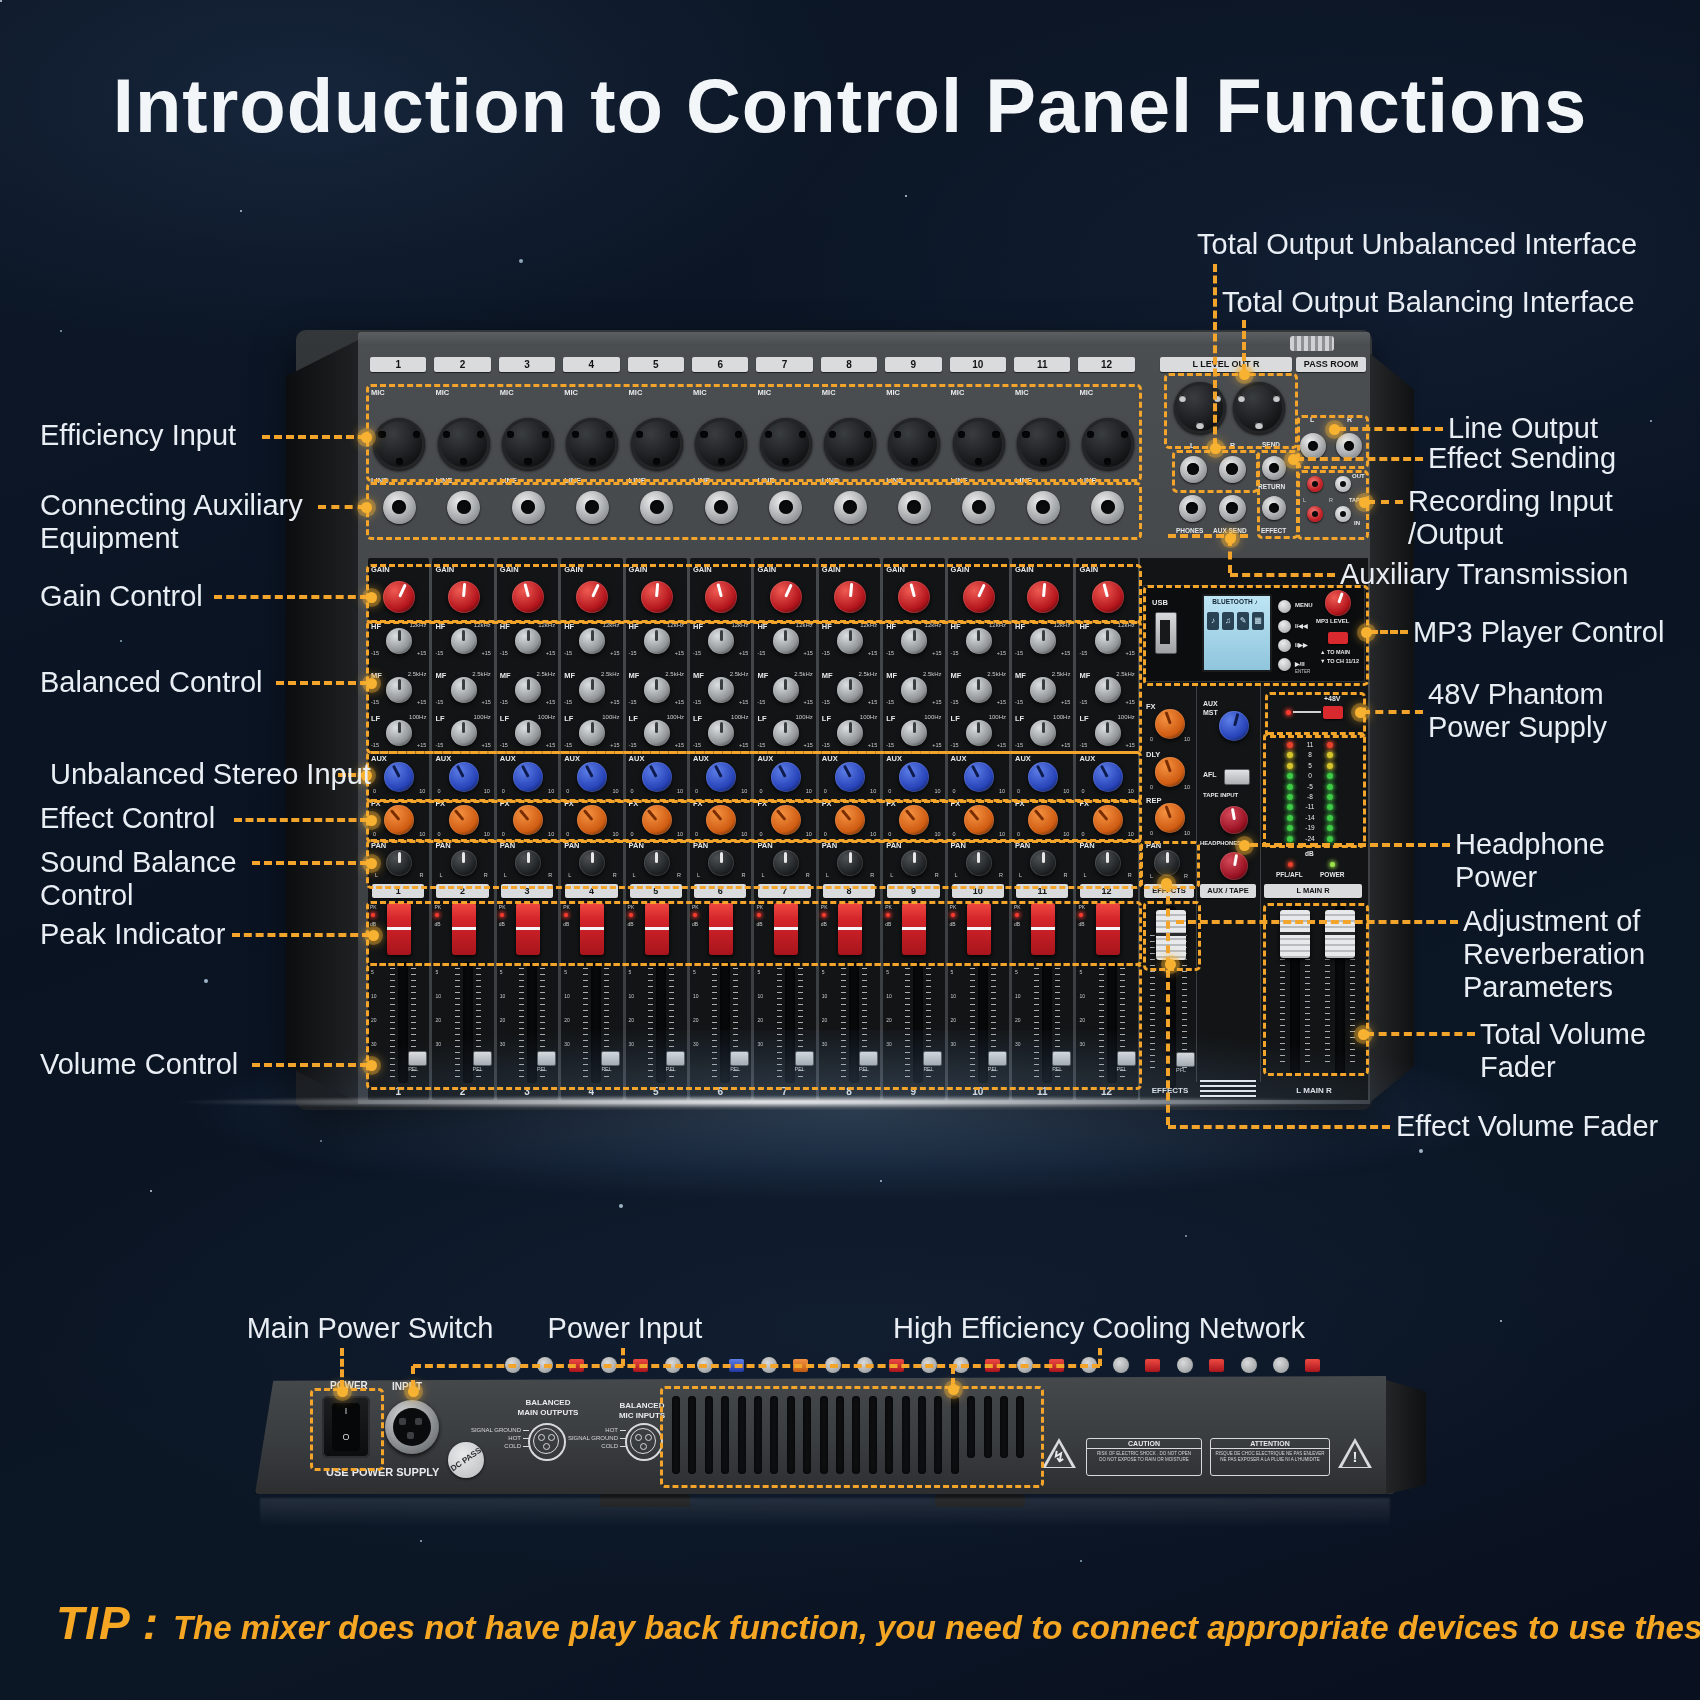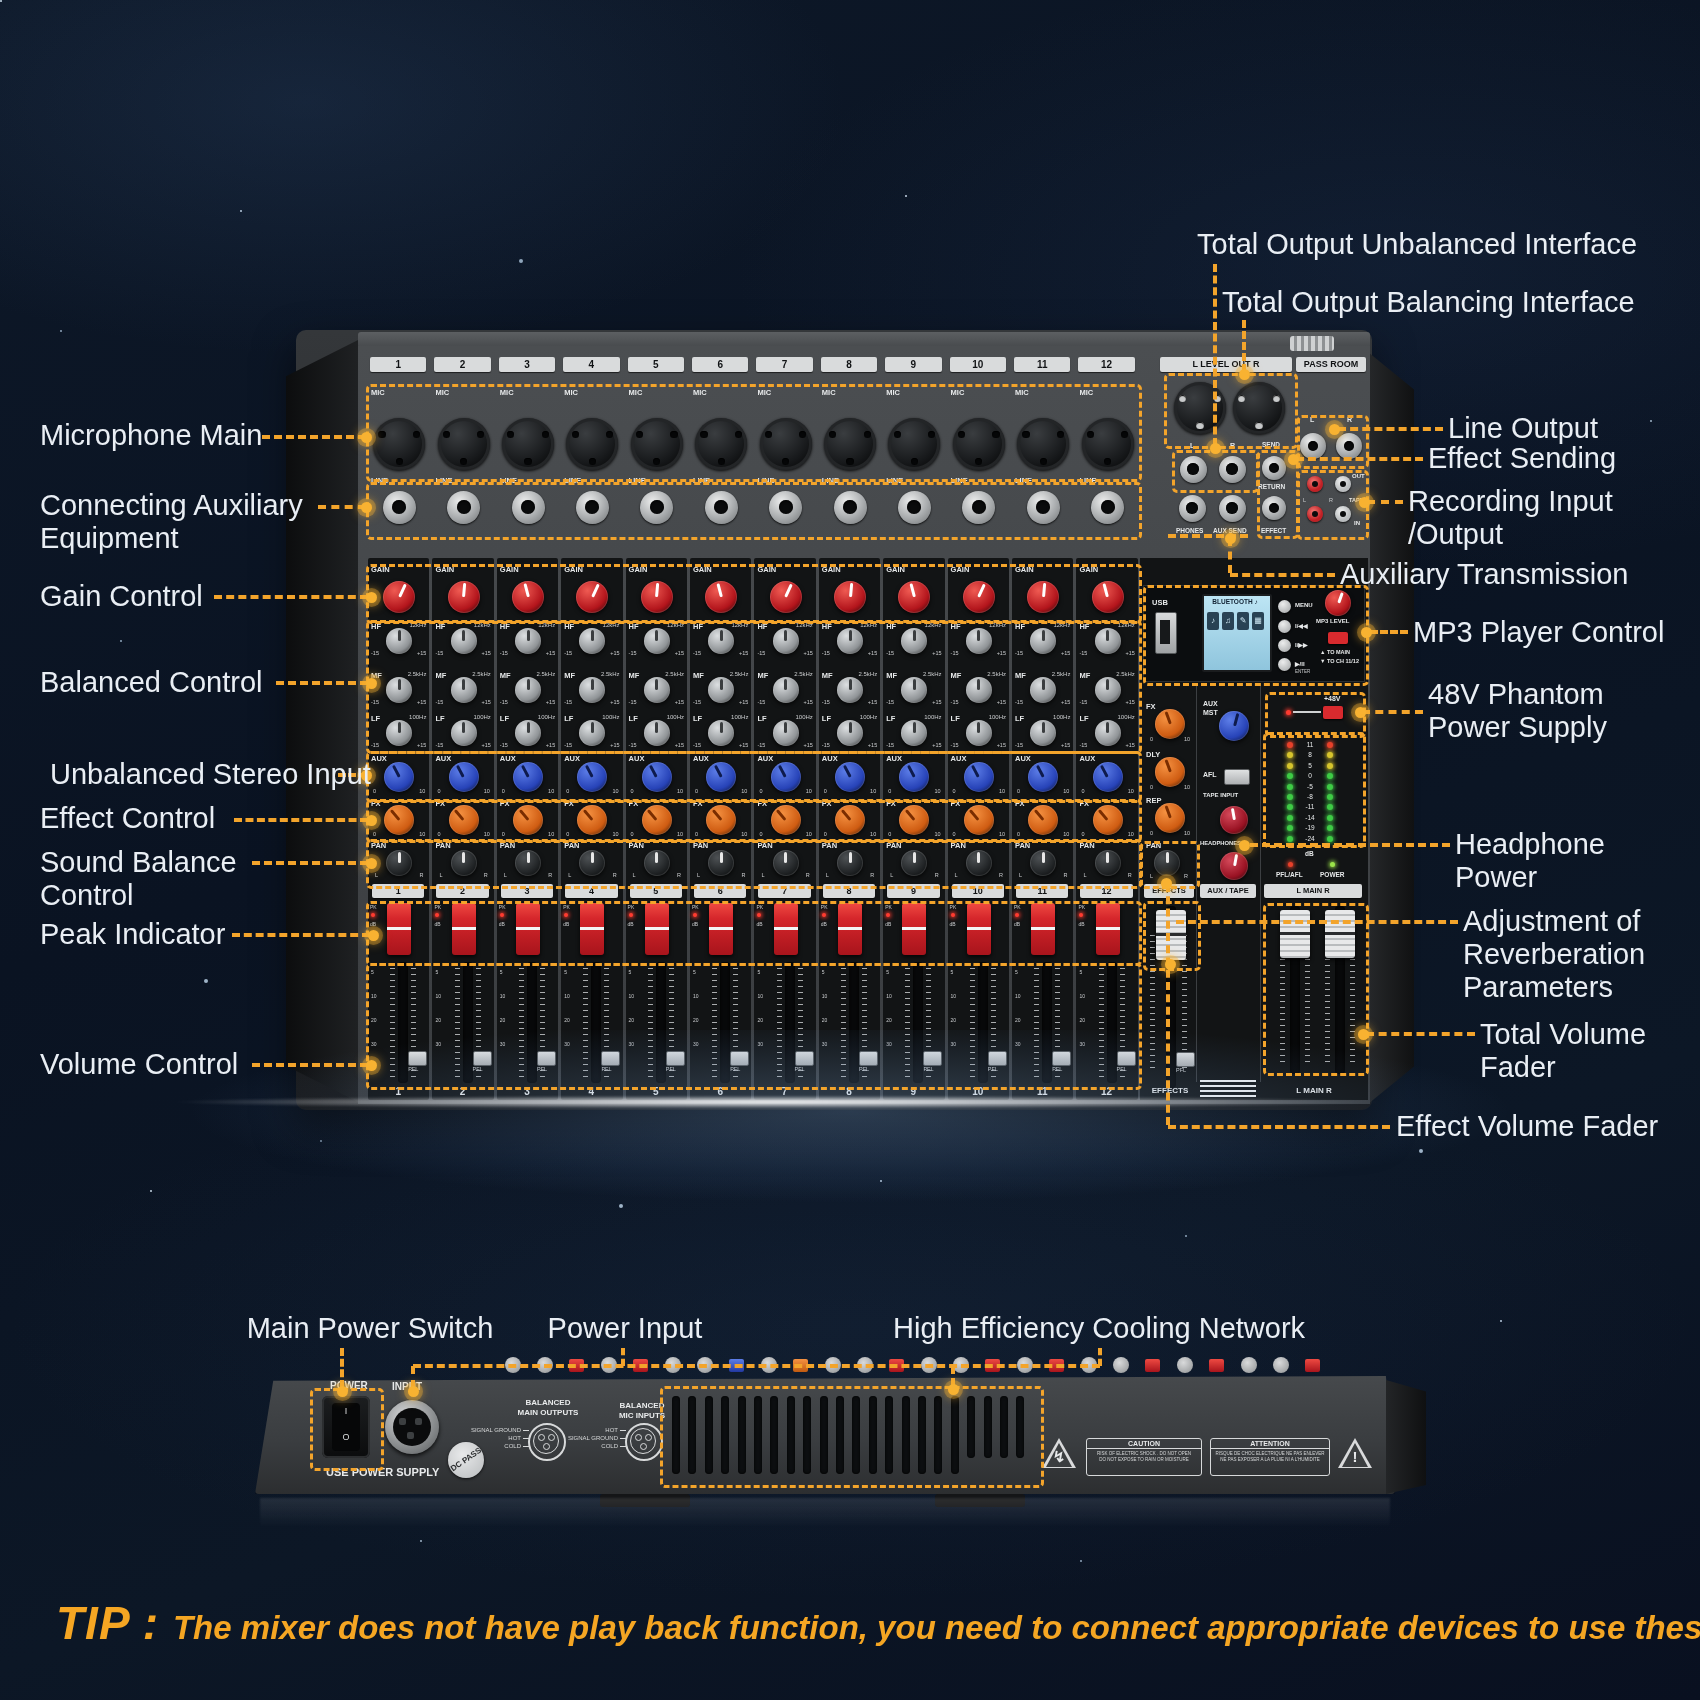--- a/index.html
+++ b/index.html
@@ -53,20 +53,21 @@
   .warnbox .s{font-size:4.5px;line-height:6px;padding-top:2px;color:#d5d7d8;}
   .tri{position:absolute;width:34px;height:30px;clip-path:polygon(50% 0,100% 100%,0 100%);background:#d9dadb;}
   .tri .in{position:absolute;left:4px;top:5px;width:26px;height:24px;clip-path:polygon(50% 0,100% 100%,0 100%);background:#3b3e40;}
   .tri span{position:absolute;left:0;right:0;top:9px;text-align:center;color:#e8eaeb;font-size:15px;font-weight:bold;line-height:20px;}
 </style>
 </head>
 <body>
 
 <div class="canvas">
   <div class="stars"></div>
+  <div class="title">Introduction to Control Panel Functions</div>
 
   <div class="abs" style="left:296px;top:330px;width:1076px;height:780px;background:linear-gradient(180deg,#34373a,#232527 70%,#17181a);border-radius:10px;box-shadow:0 18px 40px rgba(0,0,0,.6);"></div>
   <div class="abs" style="left:286px;top:338px;width:76px;height:766px;background:linear-gradient(90deg,#0c0d0e,#202224);clip-path:polygon(100% 0,0 5%,0 95%,100% 100%);"></div>
   <div class="abs" style="left:1368px;top:352px;width:46px;height:752px;background:linear-gradient(90deg,#26282a,#101112);clip-path:polygon(0 0,100% 5%,100% 95%,0 100%);"></div>
   <div class="abs" style="left:358px;top:332px;width:1012px;height:16px;background:linear-gradient(180deg,#5c5f62,#46494c);border-radius:3px;"></div>
   <div class="abs" style="left:358px;top:346px;width:1012px;height:758px;background:linear-gradient(180deg,#4b4e51,#404346 60%,#3a3d40);"></div>
   <div class="abs" style="left:1290px;top:336px;width:44px;height:15px;background:repeating-linear-gradient(90deg,#cfd1d2 0 4px,#8e9193 4px 7px);border-radius:3px;"></div>
 
   <div id="channels">
       <div class="abs" style="left: 367px; top: 352px; width: 62.4px; height: 752px;"></div>
@@ -1196,21 +1197,21 @@
       <div class="abs dot" style="left: 1224.5px; top: 532.5px;"></div>
       <div class="abs dot" style="left: 1360.5px; top: 626.5px;"></div>
       <div class="abs dot" style="left: 1354.5px; top: 706.5px;"></div>
       <div class="abs dot" style="left: 1238.5px; top: 839.5px;"></div>
       <div class="abs dot" style="left: 1357.5px; top: 1028.5px;"></div>
       <div class="abs dot" style="left: 1160.5px; top: 877.5px;"></div>
       <div class="abs dot" style="left: 1164.5px; top: 958.5px;"></div>
     </div>
   <div id="labels">
       <div class="abs lbl" style="left: 40px; top: 419px;">
-        <div class="abs" style="position: relative;">Microphone Main</div>
+        <div class="abs" style="position: relative;">Efficiency Input</div>
       </div>
       <div class="abs lbl" style="left: 40px; top: 489px;">
         <div class="abs" style="position: relative;">Connecting Auxiliary</div>
         <div class="abs" style="position: relative;">Equipment</div>
       </div>
       <div class="abs lbl" style="left: 40px; top: 580px;">
         <div class="abs" style="position: relative;">Gain Control</div>
       </div>
       <div class="abs lbl" style="left: 40px; top: 666px;">
         <div class="abs" style="position: relative;">Balanced Control</div>

